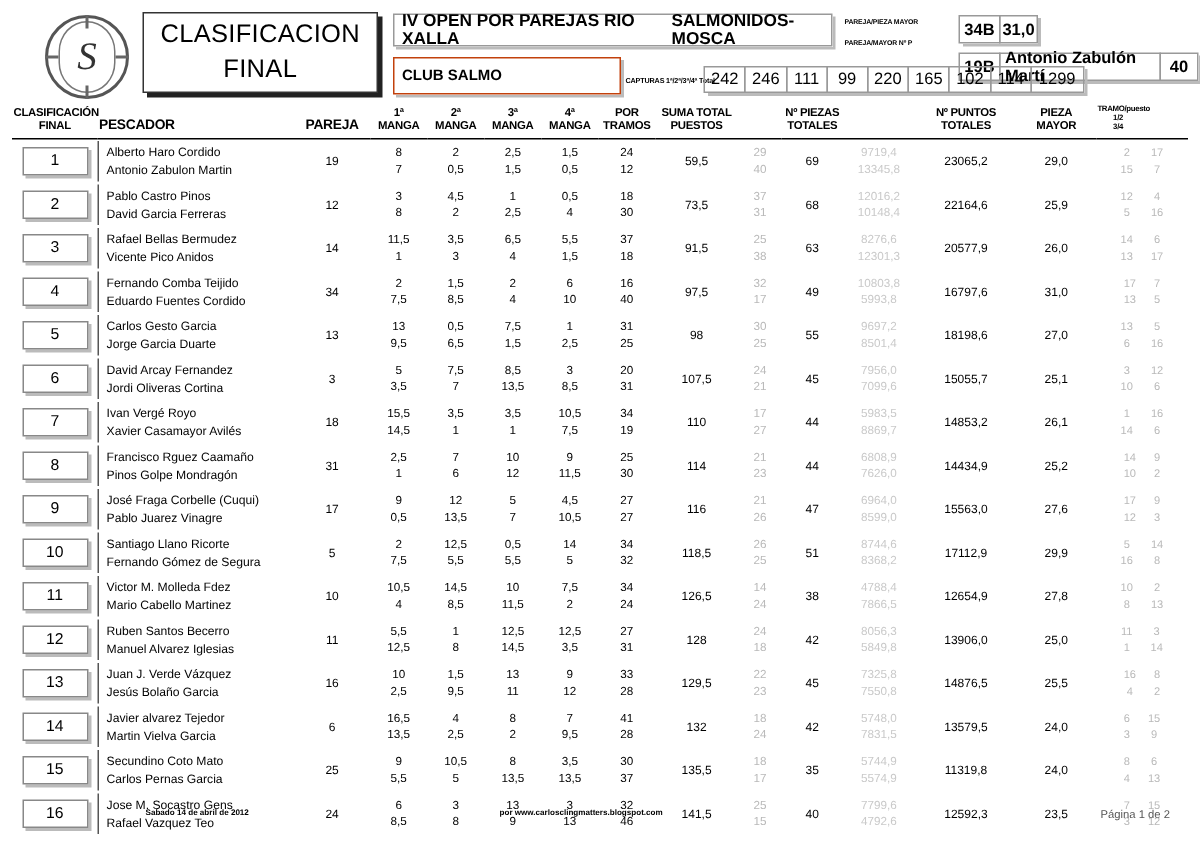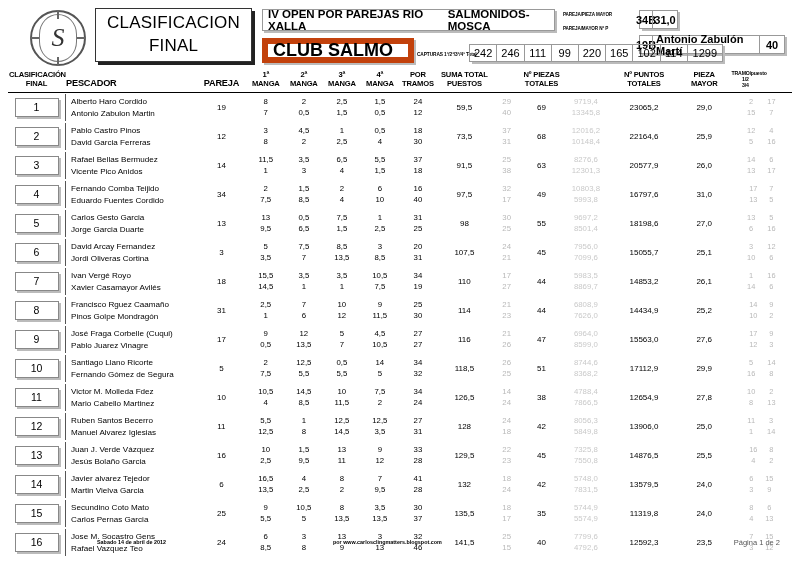--- a/index.html
+++ b/index.html
@@ -83,26 +83,26 @@
     font-size: 11.5px;
     padding-left: 5px;
     box-sizing: border-box;
   }
   .evt-box .sep { display: inline-block; width: 14px; }
 
   .club-box {
     position: absolute;
     left: 262px; top: 32px;
     width: 152px; height: 25px;
-    border: 6px solid #c2410c;
+    border: 1px solid #c2410c;
     box-shadow: 2px 2px 0 #bbb;
     display: flex;
     align-items: center;
     font-weight: bold;
-    font-size: 18px;
+    font-size: 10px;
     padding-left: 5px;
     box-sizing: border-box;
   }
 
   .tiny-labels {
     position: absolute;
     left: 563px; top: 6px;
     width: 72px;
     font-size: 4.6px;
     font-weight: bold;
@@ -124,21 +124,21 @@
   .winner-row.r2 { left: 640px; top: 29px; }
   .winner-row .cell {
     border: 1px solid #999;
     margin-left: -1px;
     display: flex;
     align-items: center;
     justify-content: center;
     padding: 0 3px;
     box-sizing: border-box;
   }
-  .winner-row .c-num { width: 14px; }
+  .winner-row .c-num { width: 28px; }
   .winner-row .c-name { width: 108px; justify-content: flex-start; }
   .winner-row .c-val { width: 26px; }
 
   .cap-label {
     position: absolute;
     left: 417px; top: 46px;
     font-size: 4.8px;
     font-weight: bold;
     letter-spacing: -0.1px;
   }

